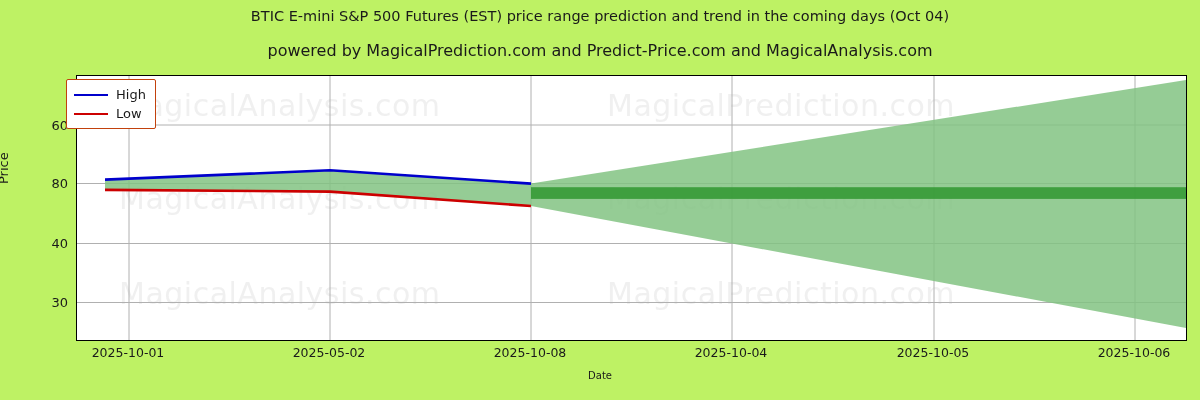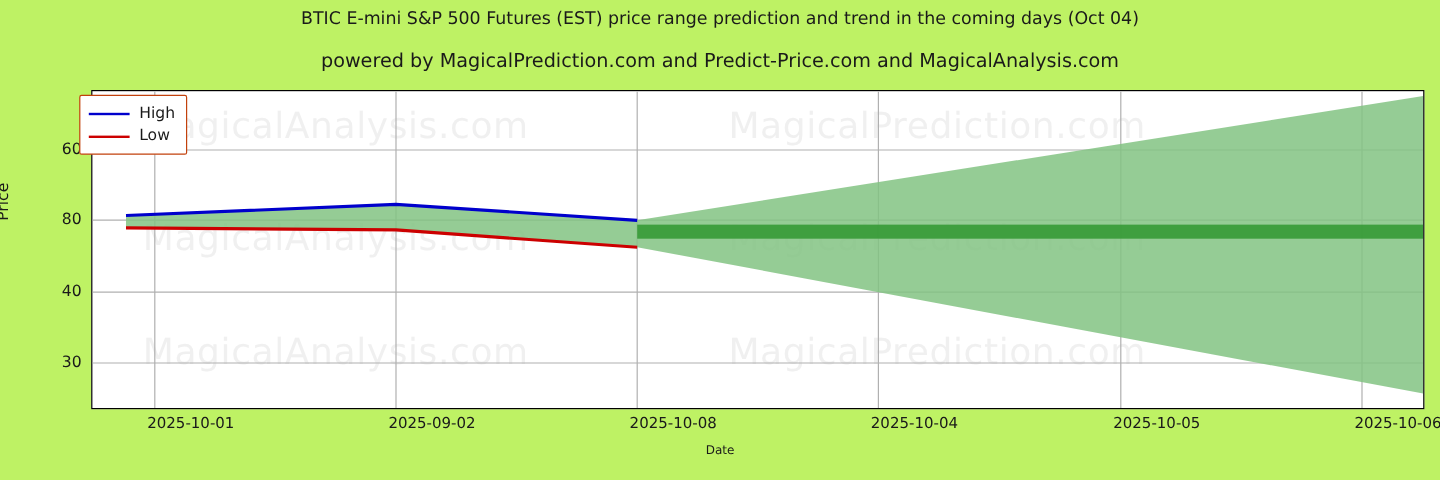--- a/index.html
+++ b/index.html
@@ -112,21 +112,20 @@
     height: 400px;
   }
   .xtick {
     position: absolute;
     top: 345px;
     font-size: 12.5px;
     color: #1a1a1a;
     transform: translateX(-50%);
     font-family: "DejaVu Sans", sans-serif;
     white-space: nowrap;
-    margin-left: 31px;
   }
   .legend {
     position: absolute;
     left: 66px;
     top: 79px;
     background: #ffffff;
     border: 1px solid #c2410c;
     border-radius: 2px;
     padding: 5px 9px 5px 7px;
     z-index: 6;
@@ -162,21 +161,21 @@
   <div class="xlabel">Date</div>
 
   <div class="ytick-holder">
     <div class="ytick" style="top:125px;">60</div>
     <div class="ytick" style="top:183px;">80</div>
     <div class="ytick" style="top:243px;">40</div>
     <div class="ytick" style="top:302px;">30</div>
   </div>
 
   <div class="xtick" style="left:128px;">2025-10-01</div>
-  <div class="xtick" style="left:329px;">2025-09-02</div>
+  <div class="xtick" style="left:329px;">2025-05-02</div>
   <div class="xtick" style="left:530px;">2025-10-08</div>
   <div class="xtick" style="left:731px;">2025-10-04</div>
   <div class="xtick" style="left:933px;">2025-10-05</div>
   <div class="xtick" style="left:1134px;">2025-10-06</div>
 
   <div class="plot-area">
 
     <div class="watermark-layer">
       <div class="wm" style="left:42px; top:12px;">MagicalAnalysis.com</div>
       <div class="wm" style="left:530px; top:12px;">MagicalPrediction.com</div>

